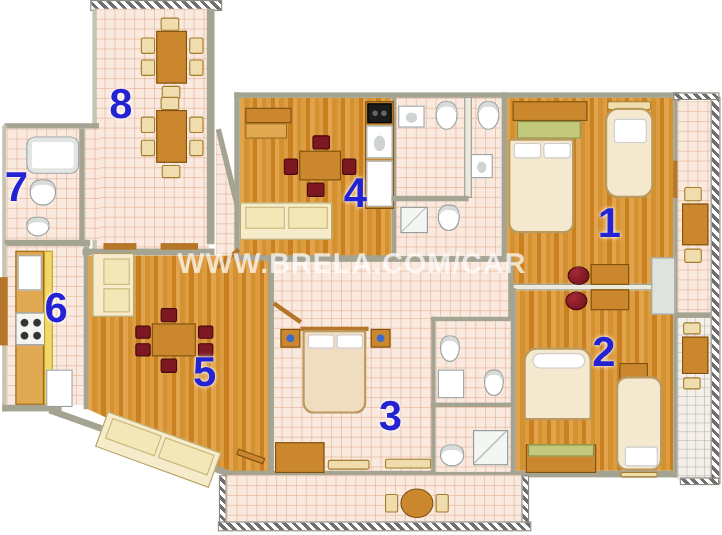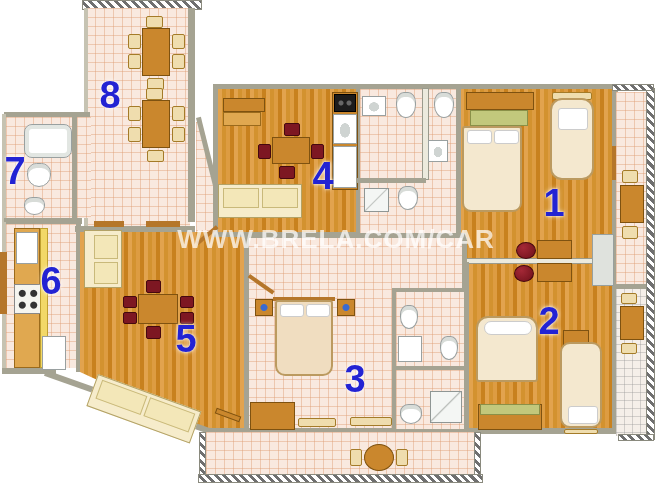--- a/index.html
+++ b/index.html
@@ -235,21 +235,21 @@
   <div class="a hatch" style="left:646px;top:88px;width:9px;height:352px"></div>
   <div class="a hatch" style="left:612px;top:84px;width:42px;height:7px"></div>
   <div class="a hatch" style="left:618px;top:434px;width:36px;height:7px"></div>
   <div class="a wicker" style="left:622px;top:170px;width:16px;height:13px"></div>
   <div class="a woodf" style="left:620px;top:185px;width:24px;height:38px"></div>
   <div class="a wicker" style="left:622px;top:226px;width:16px;height:13px"></div>
   <div class="a wicker" style="left:621px;top:293px;width:16px;height:11px"></div>
   <div class="a woodf" style="left:620px;top:306px;width:24px;height:34px"></div>
   <div class="a wicker" style="left:621px;top:343px;width:16px;height:11px"></div>
 
-  <div class="a wm" style="left:132px;top:224px;width:408px;height:34px">WWW.BRELA.COM/CAR</div>
+  <div class="a wm" style="left:116px;top:224px;width:408px;height:34px">WWW.BRELA.COM/CAR</div>
 
   <div class="a num" style="left:539px;top:184px;width:30px">1</div>
   <div class="a num" style="left:534px;top:302px;width:30px">2</div>
   <div class="a num" style="left:340px;top:360px;width:30px">3</div>
   <div class="a num" style="left:308px;top:157px;width:30px">4</div>
   <div class="a num" style="left:171px;top:320px;width:30px">5</div>
   <div class="a num" style="left:36px;top:262px;width:30px">6</div>
   <div class="a num" style="left:0px;top:152px;width:30px">7</div>
   <div class="a num" style="left:95px;top:76px;width:30px">8</div>
 

